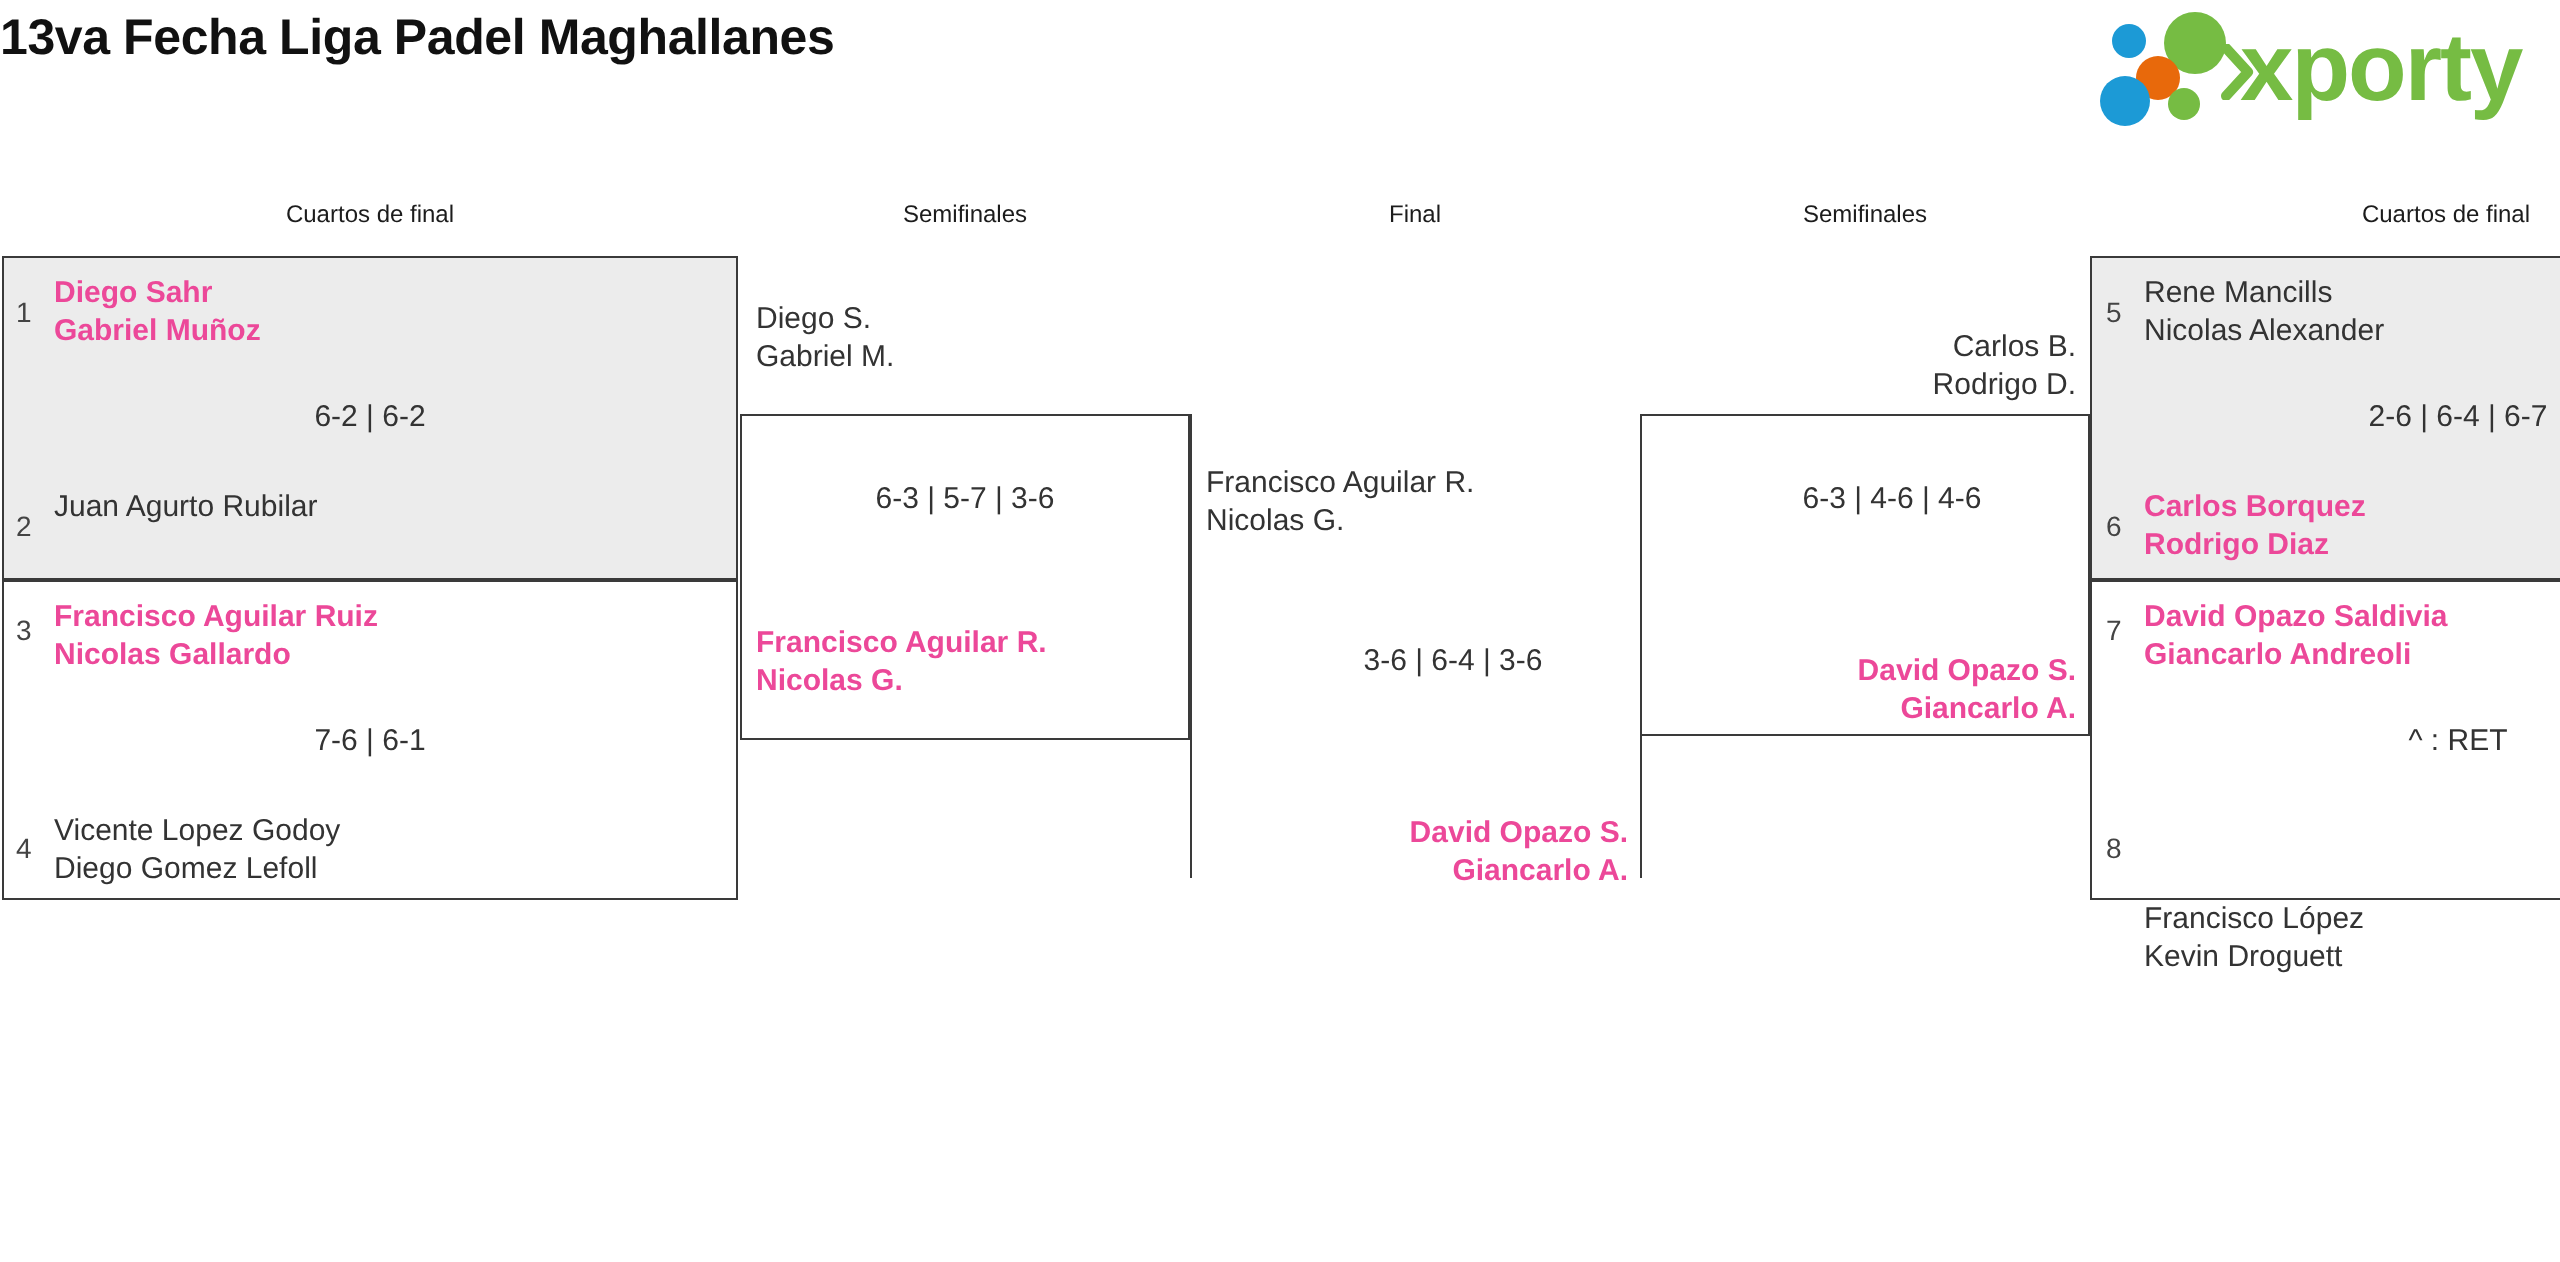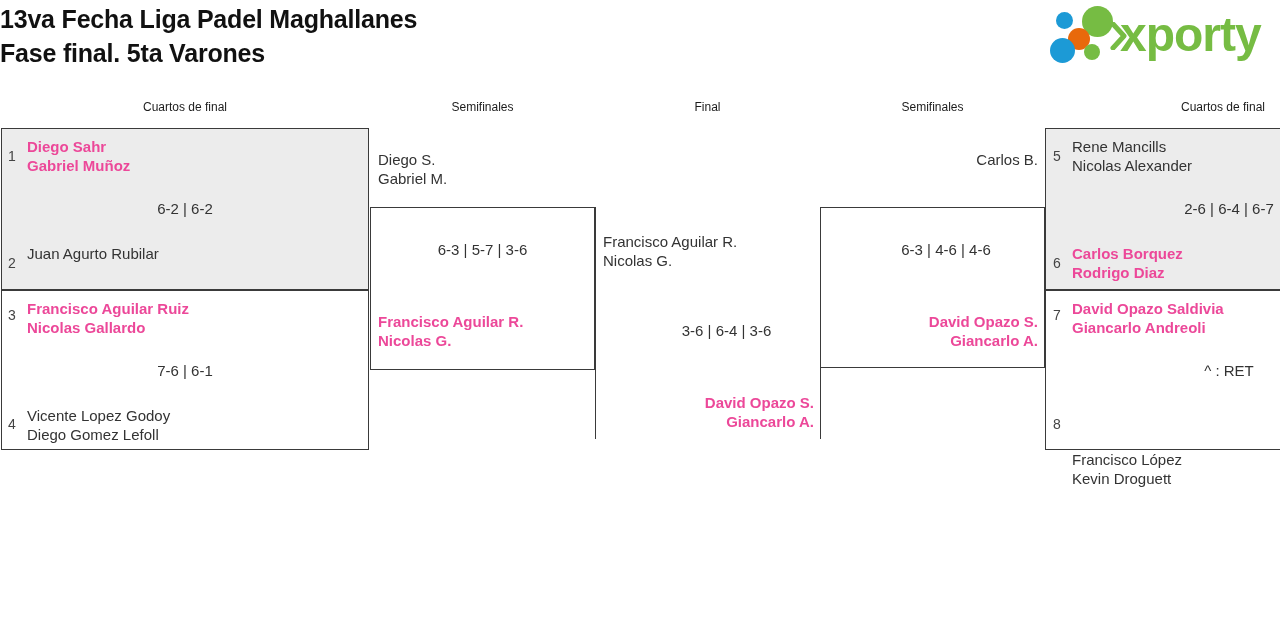--- a/index.html
+++ b/index.html
@@ -94,21 +94,21 @@
   .team {
     position: absolute;
     box-sizing: border-box;
     font-size: 15px;
     line-height: 19px;
     color: #333333;
     white-space: nowrap;
   }
   .team.winner { font-weight: 700; color: #ec4899; }
   .team .p { display: block; }
-  .team.right-align { text-align: right; }
+  .team.right-align { text-align: right; margin-top: 14px; }
 
   .seed {
     position: absolute;
     font-size: 14px;
     line-height: 18px;
     color: #444444;
   }
 
   .score {
     position: absolute;
@@ -117,21 +117,20 @@
     color: #333333;
     white-space: nowrap;
   }
   .score.center { text-align: center; }
 </style>
 </head>
 <body>
 
 <div id="header-title">
   <span class="title-line">13va Fecha Liga Padel Maghallanes</span>
-  <span class="title-line">Fase final. 5ta Varones</span>
 </div>
 
 <div id="brand-logo">
   <div class="logo-dots">
     <span class="dot dot-blue-sm"></span>
     <span class="dot dot-green-lg"></span>
     <span class="dot dot-orange"></span>
     <span class="dot dot-blue-lg"></span>
     <span class="dot dot-green-sm"></span>
   </div>
@@ -192,20 +191,21 @@
   <span class="p">Nicolas G.</span>
 </div>
 <div class="score center" style="left:595px; top:321px; width:263px;">3-6 | 6-4 | 3-6</div>
 <div class="team winner right-align" style="left:595px; top:393px; width:219px;">
   <span class="p">David Opazo S.</span>
   <span class="p">Giancarlo A.</span>
 </div>
 
 <div class="team right-align" style="left:820px; top:150px; width:218px;">
   <span class="p">Carlos B.</span>
+  <span class="p">Rodrigo D.</span>
 </div>
 
 <div class="match-box" style="left:820px; top:207px; width:225px; height:161px;"></div>
 <div class="score center" style="left:820px; top:240px; width:252px;">6-3 | 4-6 | 4-6</div>
 <div class="team winner right-align" style="left:820px; top:312px; width:218px;">
   <span class="p">David Opazo S.</span>
   <span class="p">Giancarlo A.</span>
 </div>
 
 <div class="match-box shaded" style="left:1045px; top:128px; width:368px; height:162px;"></div>

